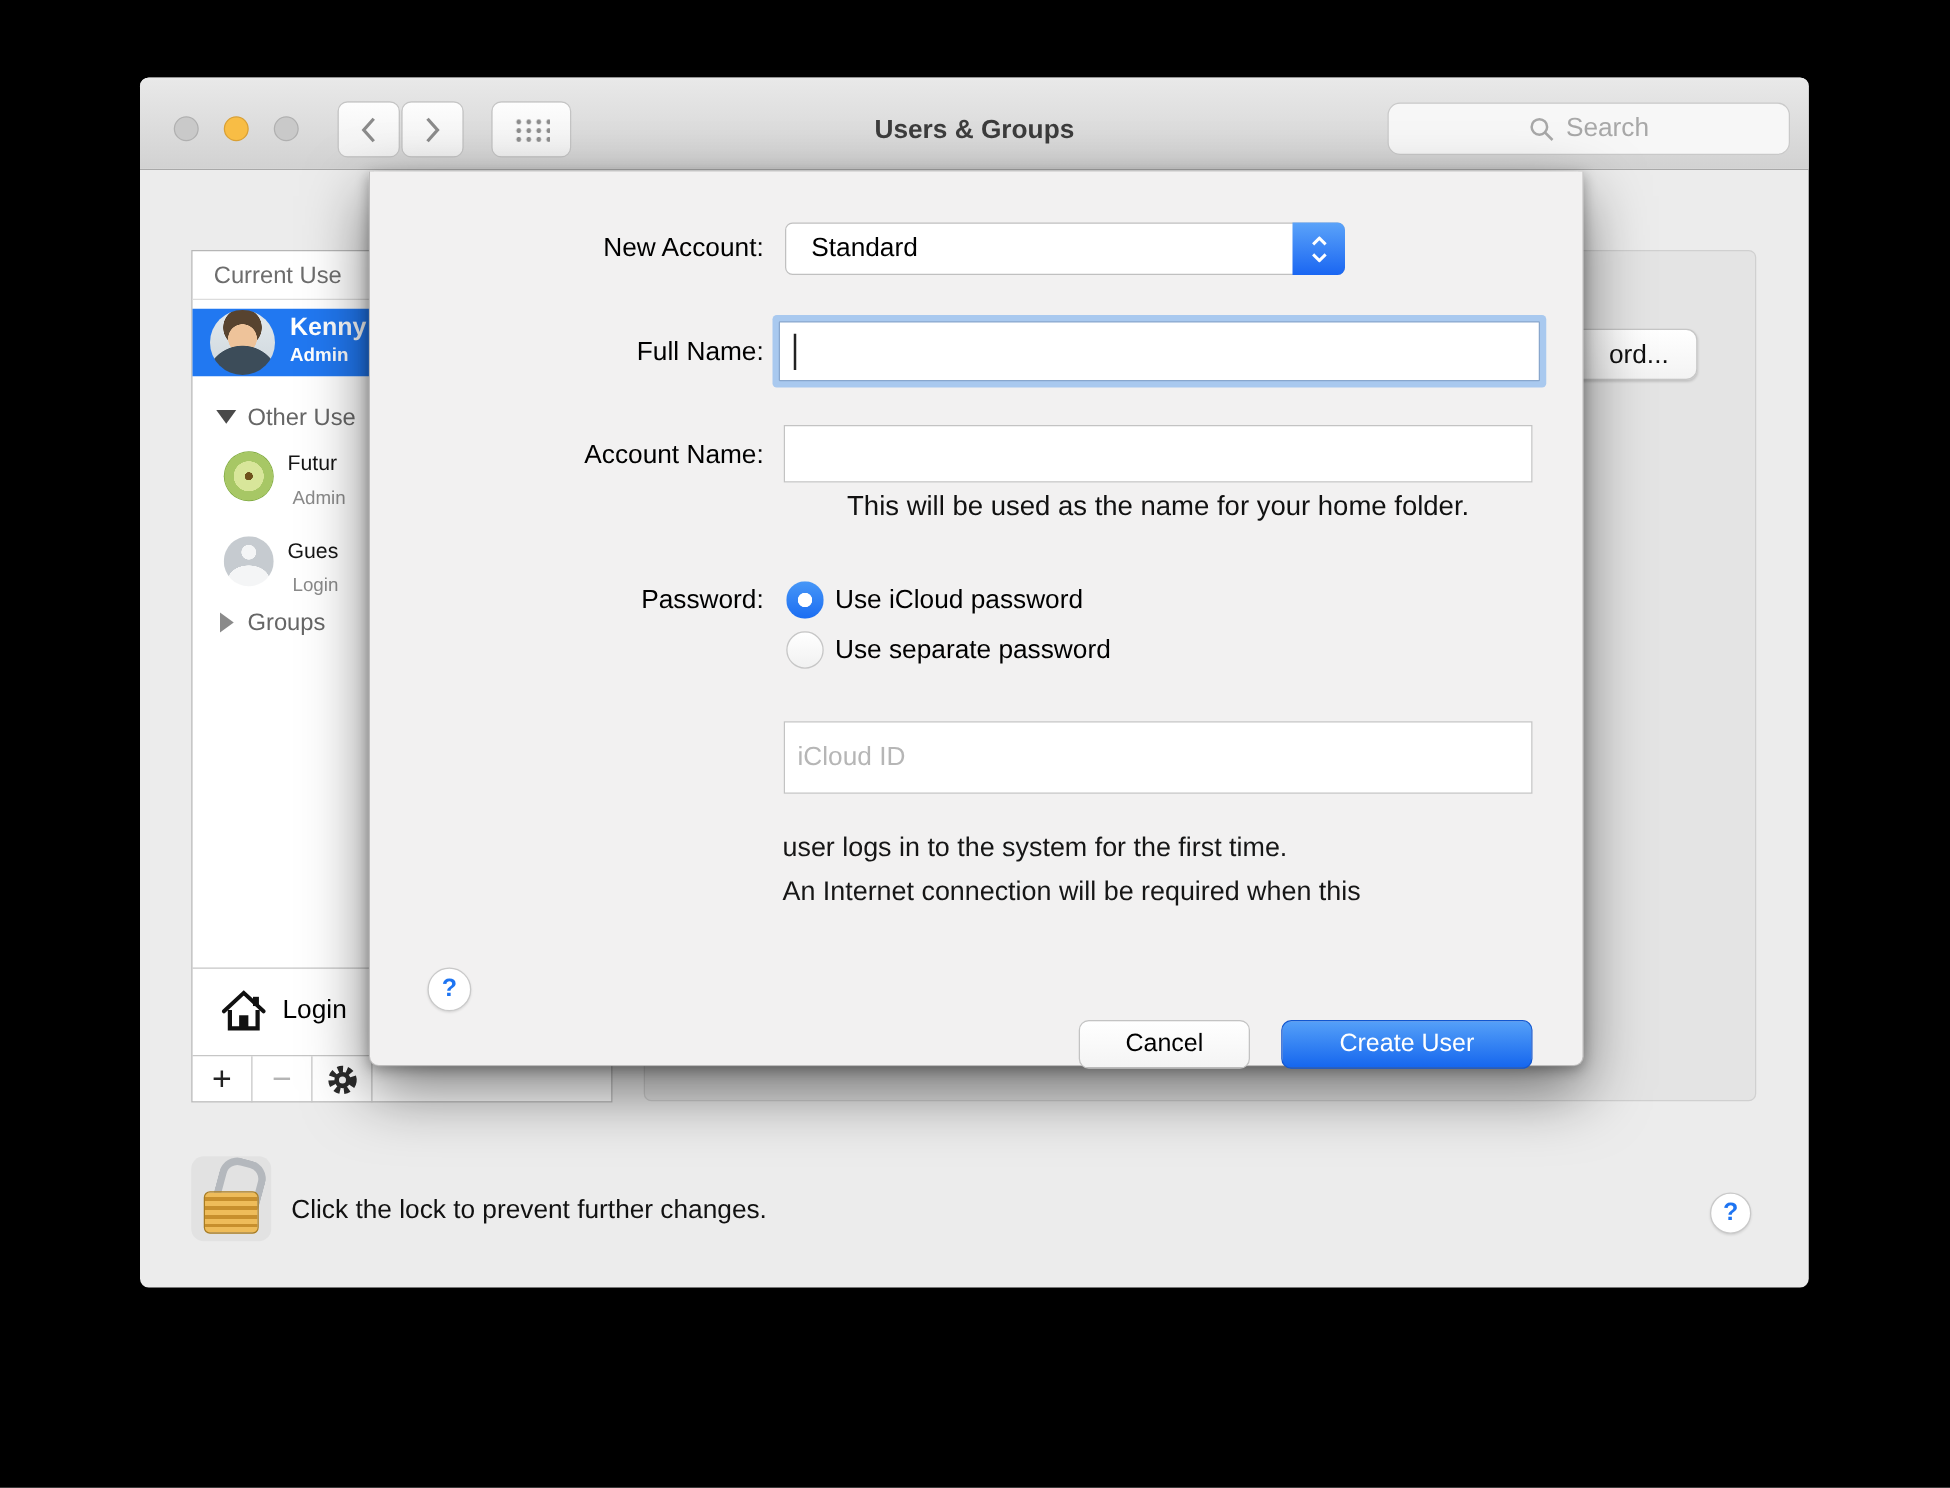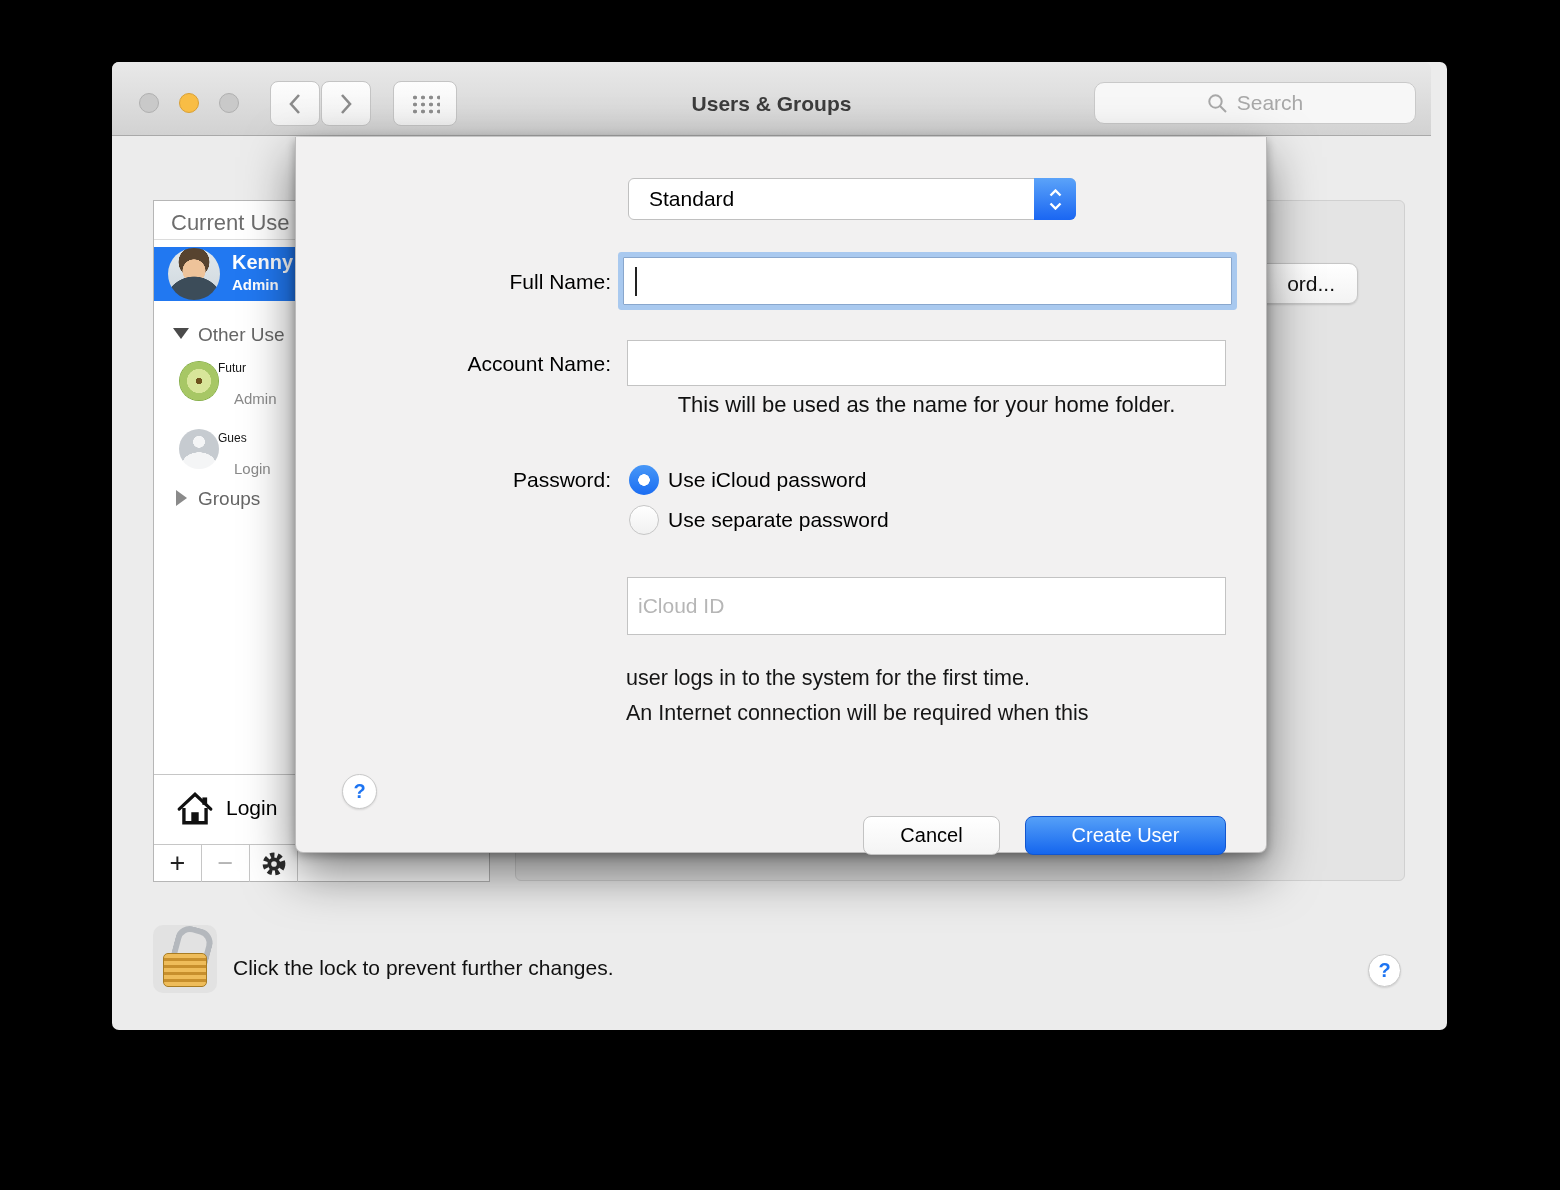--- a/index.html
+++ b/index.html
@@ -4,21 +4,21 @@
 <style>
   html,body{margin:0;padding:0;background:#000;}
   body{width:1560px;height:1190px;position:relative;overflow:hidden;
        font-family:"Liberation Sans","DejaVu Sans",sans-serif;color:#1a1a1a;}
 
   
   .window{position:absolute;left:112px;top:62px;width:1335px;height:968px;
           background:#ececec;border-radius:7px;box-shadow:0 25px 70px rgba(0,0,0,.65);}
 
   
-  .titlebar{position:absolute;left:0;top:0;right:16px;height:73px;border-radius:7px 7px 0 0;
+  .titlebar{position:absolute;left:0;top:0;right:0;height:73px;border-radius:7px 7px 0 0;
             background:linear-gradient(#e9e9e9,#d2d2d2);border-bottom:1px solid #a9a9a9;}
   .tl{position:absolute;top:31px;width:18px;height:18px;border-radius:50%;}
   .tl.gray{background:#c9c9c9;border:1px solid #b0b0b0;}
   .tl.yellow{background:#f8bd45;border:1px solid #d9a035;}
   .nav-btn{position:absolute;top:19px;width:48px;height:43px;border-radius:8px;
            background:linear-gradient(#fdfdfd,#f1f1f1);border:1px solid #c4c4c4;
            display:flex;align-items:center;justify-content:center;}
   .grid-btn{position:absolute;left:281px;top:19px;width:62px;height:43px;border-radius:8px;
             background:linear-gradient(#fdfdfd,#f1f1f1);border:1px solid #c4c4c4;
             display:flex;align-items:center;justify-content:center;}
@@ -28,21 +28,21 @@
   .win-title{position:absolute;left:0;right:0;top:30px;text-align:center;
              font-size:21px;font-weight:600;color:#3c3c3c;}
   .search{position:absolute;right:15px;top:20px;width:320px;height:40px;border-radius:10px;
           background:#f7f7f7;border:1px solid #c9c9c9;display:flex;align-items:center;
           justify-content:center;gap:9px;color:#a8a8a8;font-size:21px;}
 
   
   .sidebar{position:absolute;left:41px;top:138px;width:337px;height:682px;
            background:#fff;border:1px solid #b6b6b6;box-sizing:border-box;}
   .sb-header{position:absolute;left:0;right:0;top:0;height:38px;border-bottom:1px solid #dcdcdc;}
-  .sb-header span{position:absolute;left:17px;top:9px;font-size:22px;color:#6d6d6d;white-space:nowrap;text-align:center;}
+  .sb-header span{position:absolute;left:17px;top:9px;font-size:19px;color:#6d6d6d;white-space:nowrap;text-align:center;}
   .row-sel{position:absolute;left:0;right:0;top:46px;height:54px;background:#2178f1;}
   .avatar{border-radius:50%;position:absolute;overflow:hidden;}
   .avatar.kenny{left:14px;top:1px;width:52px;height:52px;
     background:
       radial-gradient(circle at 50% 112%, #3c4c59 46%, transparent 47%),
       radial-gradient(circle at 50% 44%, #eec39a 29%, transparent 30%),
       radial-gradient(circle at 50% 27%, #57432f 33%, transparent 34%),
       linear-gradient(#e3e9ed,#cdd6dc);}
   .avatar.kiwi{left:25px;top:4px;width:40px;height:40px;
     background:radial-gradient(circle at 50% 50%, #6e521c 11%, #d8e69a 12% 42%, #a7c765 43% 68%, #84ad46 69%);}
@@ -52,21 +52,21 @@
       radial-gradient(ellipse 42% 30% at 50% 88%, #f4f5f6 98%, transparent 100%),
       #c6cbd0;}
   .sel-name{position:absolute;left:78px;top:4px;font-size:20px;font-weight:bold;color:#fff;white-space:nowrap;}
   .sel-role{position:absolute;left:78px;top:29px;font-size:15px;font-weight:bold;color:#fff;white-space:nowrap;}
   .tri-down{width:0;height:0;border-left:8px solid transparent;border-right:8px solid transparent;
             border-top:11px solid #4a4a4a;position:absolute;}
   .tri-right{width:0;height:0;border-top:8px solid transparent;border-bottom:8px solid transparent;
              border-left:11px solid #8a8a8a;position:absolute;}
   .sb-group-label{position:absolute;font-size:19px;color:#666;white-space:nowrap;}
   .sb-user-row{position:absolute;left:0;right:0;height:68px;}
-  .u-name{position:absolute;left:64px;top:4px;font-size:12px;color:#151515;white-space:nowrap;}
+  .u-name{position:absolute;left:76px;top:4px;font-size:17px;color:#151515;white-space:nowrap;}
   .u-role{position:absolute;left:80px;top:33px;font-size:15px;color:#8a8a8a;white-space:nowrap;}
   .login-row{position:absolute;left:0;right:0;top:573px;height:70px;border-top:1px solid #c6c6c6;}
   .login-label{position:absolute;left:72px;top:21px;font-size:21px;color:#000;white-space:nowrap;}
   .sb-toolbar{position:absolute;left:0;right:0;top:643px;height:37px;border-top:1px solid #c6c6c6;
               display:flex;}
   .sb-tool{width:47px;height:100%;border-right:1px solid #c6c6c6;display:flex;
            align-items:center;justify-content:center;font-size:27px;font-weight:300;color:#222;}
   .sb-tool.fill{flex:1;border-right:none;}
   .sb-tool.dim{color:#b5b5b5;}
 
@@ -231,20 +231,21 @@
     <div class="shackle"></div>
     <div class="lock-body"></div>
   </div>
   <div class="lock-text">Click the lock to prevent further changes.</div>
   <div class="help-circle footer-help">
     <span>?</span>
   </div>
 
   <div class="sheet">
 
+    <div class="sh-label" style="top:50px;">New Account:</div>
     <div class="select">
       <span>Standard</span>
       <div class="stepper">
         <svg width="13" height="8" viewBox="0 0 13 8">
           <polyline points="1.5,6.5 6.5,1.5 11.5,6.5" fill="none" stroke="#fff" stroke-width="2.4"></polyline>
         </svg>
         <svg width="13" height="8" viewBox="0 0 13 8">
           <polyline points="1.5,1.5 6.5,6.5 11.5,1.5" fill="none" stroke="#fff" stroke-width="2.4"></polyline>
         </svg>
       </div>

